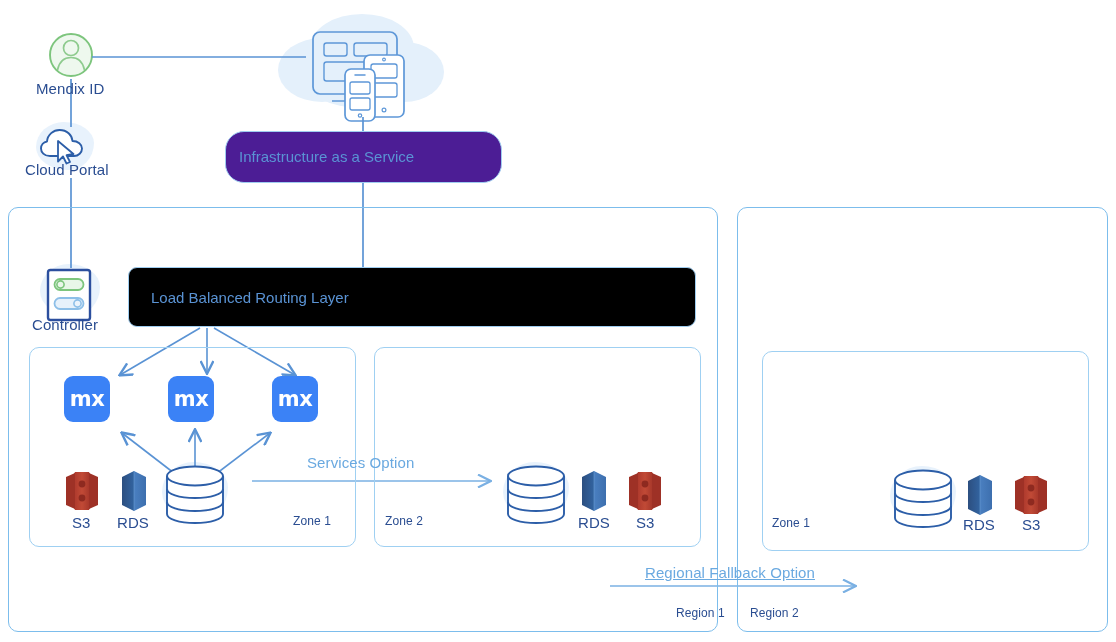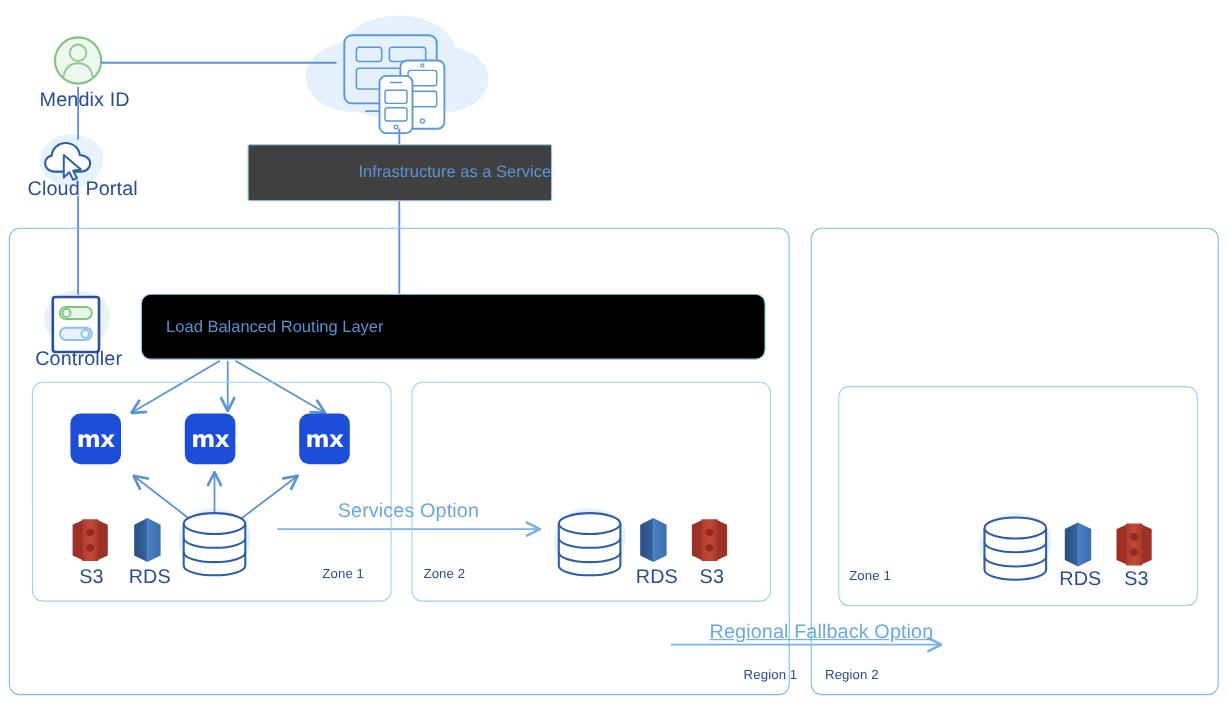--- a/index.html
+++ b/index.html
@@ -4,35 +4,35 @@
 <style>
   html,body{margin:0;padding:0;background:#ffffff;}
   body{
     width:1116px;height:642px;position:relative;overflow:hidden;
     font-family:"Liberation Sans", sans-serif;
     color:#2a4d91;
   }
   #stage{position:absolute;left:0;top:0;width:1116px;height:642px;}
   .svg-layer{position:absolute;left:0;top:0;width:1116px;height:642px;pointer-events:none;}
   .lbl{
-    position:absolute;font-size:18px;color:#2a4d91;white-space:nowrap;
+    position:absolute;font-size:15px;color:#2a4d91;white-space:nowrap;
     letter-spacing:.1px;
   }
   .lbl-light{color:#6aa9e0;}
   .lbl-zone{font-size:12px;color:#2a4d91;}
   .boxlbl{font-size:15px;color:#5a93d4;white-space:nowrap;line-height:1.35;}
   .mx{
-    position:absolute;width:46px;height:46px;border-radius:9px;background:#1d4ed8;
+    position:absolute;width:46px;height:46px;border-radius:9px;background:#3b82f6;
     color:#ffffff;font-weight:bold;font-size:21px;letter-spacing:-.5px;
     display:flex;align-items:center;justify-content:center;
     font-family:"DejaVu Sans", sans-serif;
   }
   .iaas-box{
-    position:absolute;border:1.6px solid #9fcdf0;border-radius:2px;background:#404040;
-    display:flex;align-items:center;box-sizing:border-box;justify-content:flex-end;
+    position:absolute;border:1.6px solid #9fcdf0;border-radius:19px;background:#4c1d95;
+    display:flex;align-items:center;box-sizing:border-box;
   }
   .region-box,.zone-box{
     position:absolute;border:1.6px solid #7cbdec;border-radius:10px;
     box-sizing:border-box;background:transparent;
   }
   .zone-box{border-color:#9fd0f2;}
   .lb-box{
     position:absolute;border:1.6px solid #9fcdf0;border-radius:9px;background:#000000;
     box-sizing:border-box;
   }

